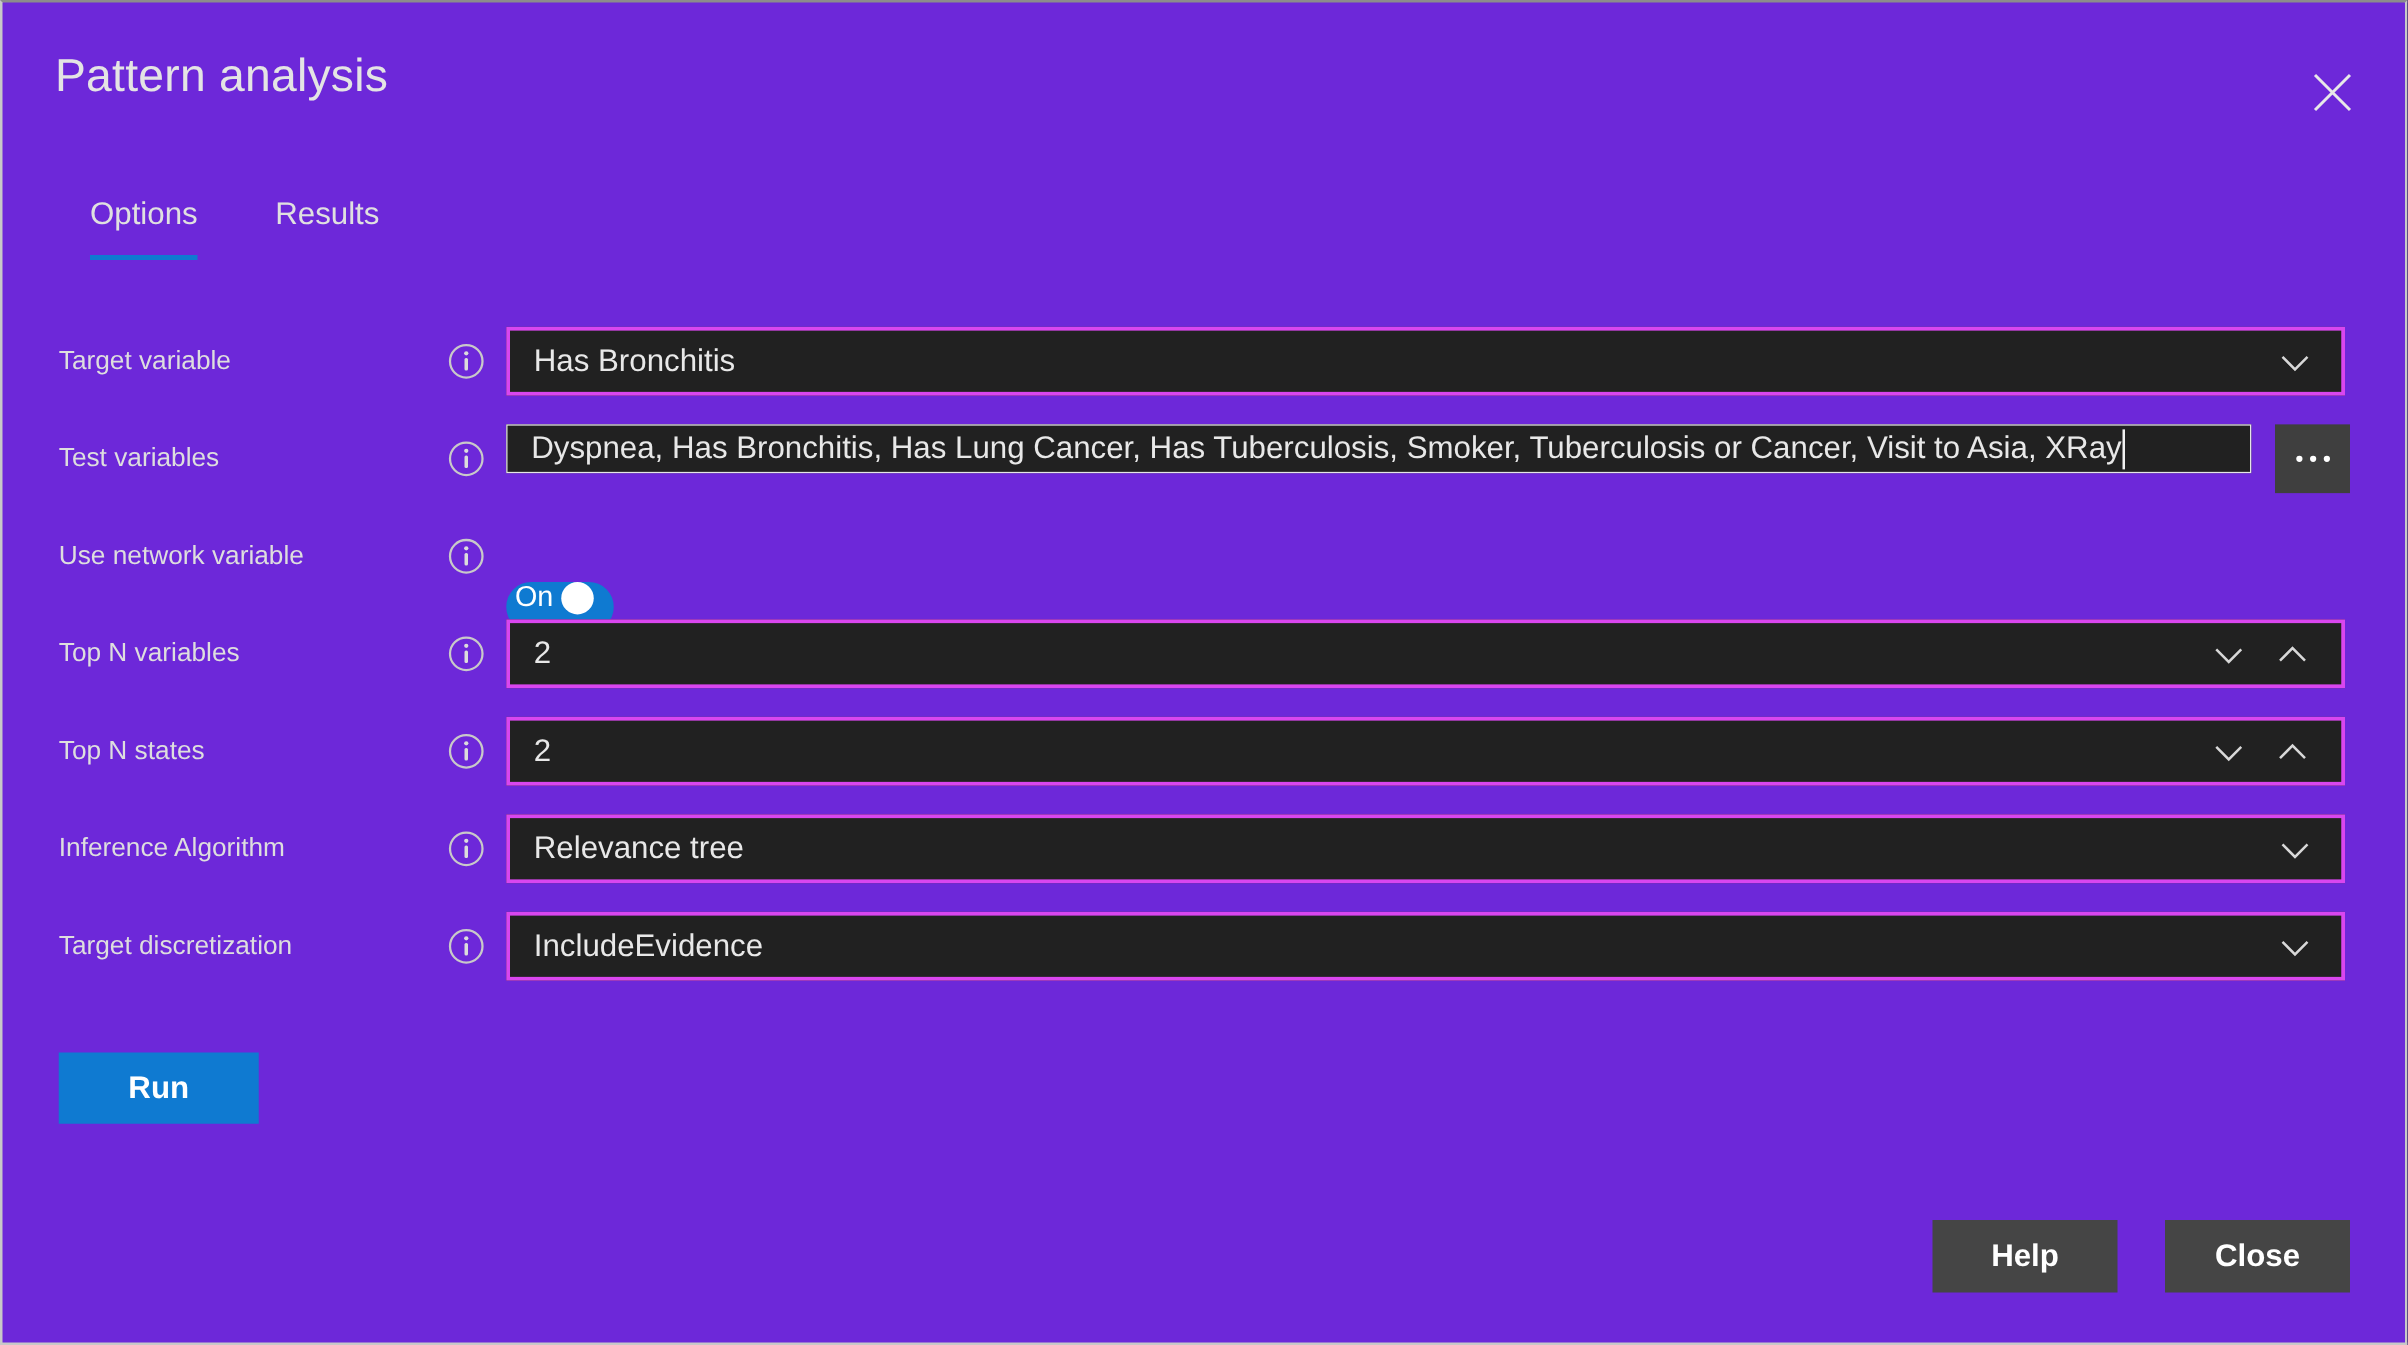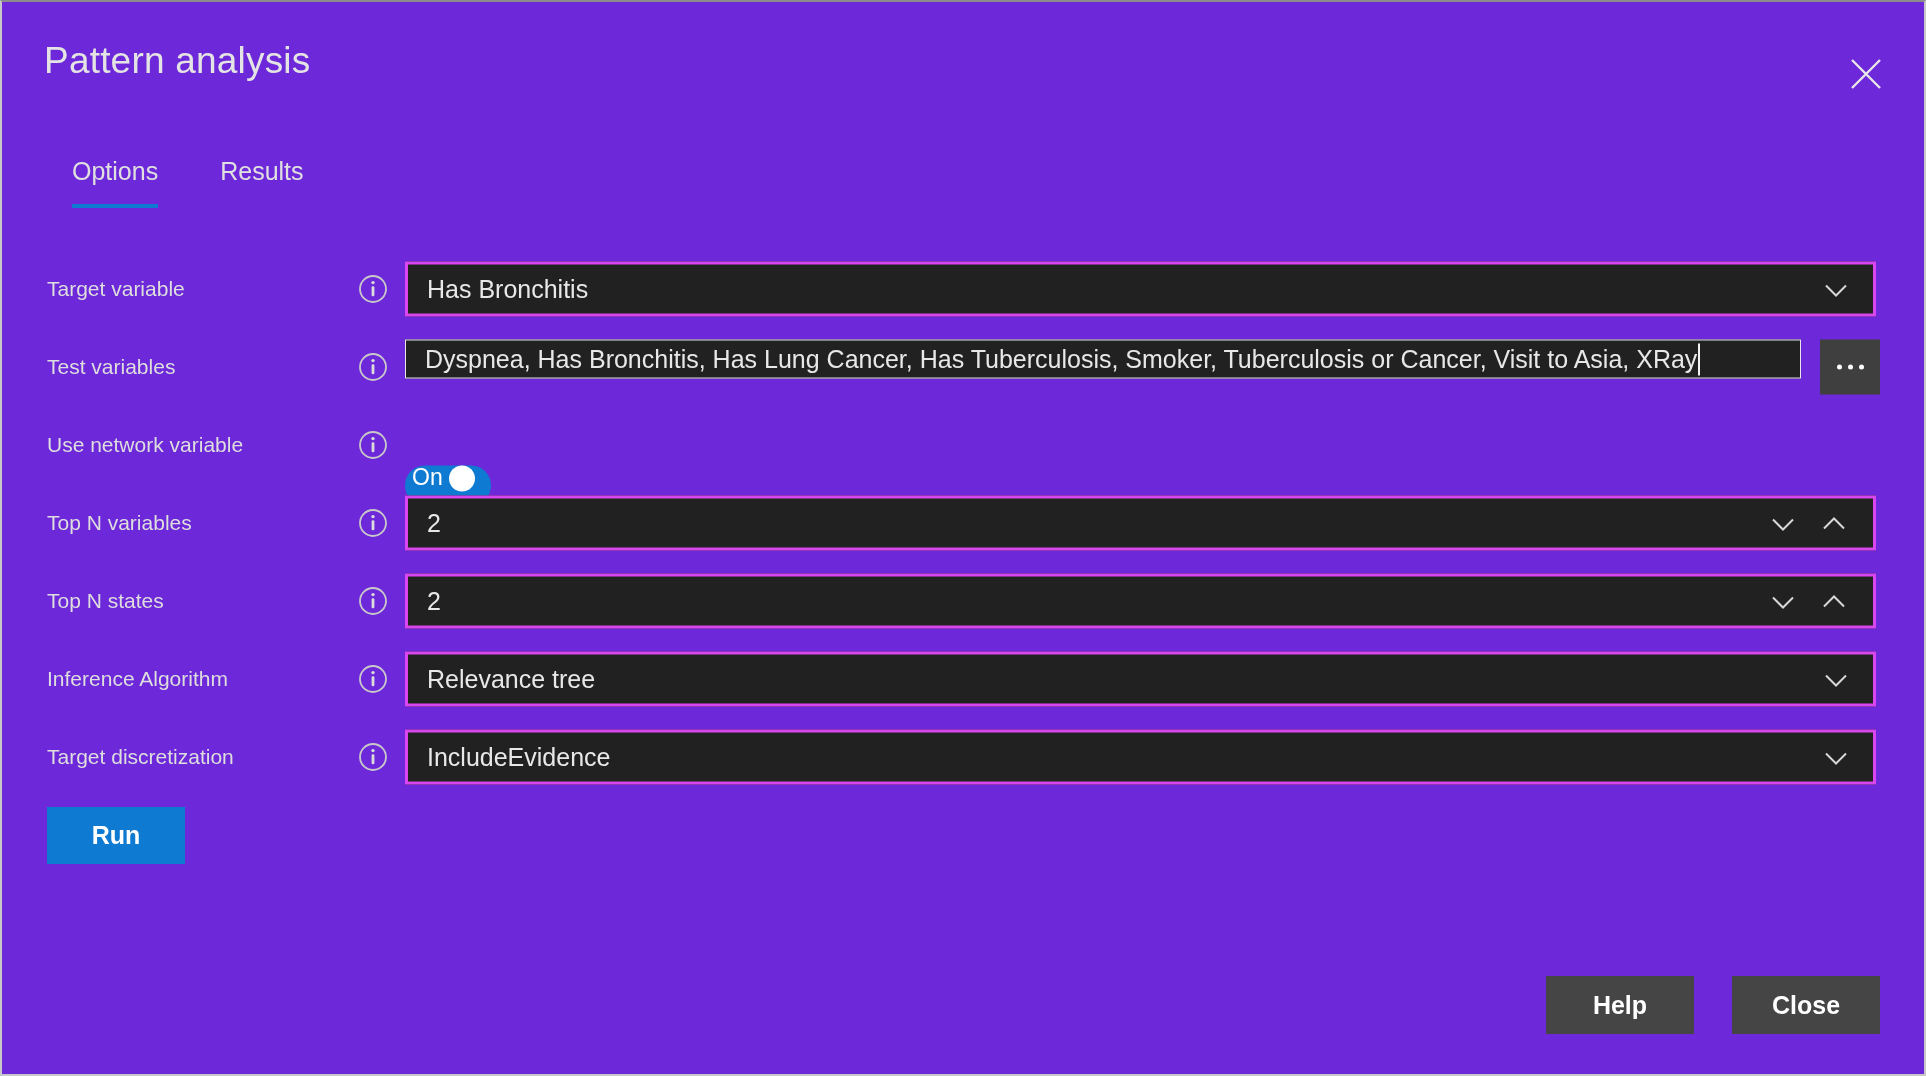--- a/index.html
+++ b/index.html
@@ -215,22 +215,22 @@
   }
   #toggle-knob {
     width: 26px; height: 26px;
     border-radius: 50%;
     background: #ffffff;
   }
 
   
   #run-button {
     position: absolute;
-    left: 45px; top: 805px;
-    width: 138px; height: 57px;
+    left: 45px; top: 840px;
+    width: 160px; height: 57px;
     background: #0f7ad1;
     color: #ffffff;
     border: none;
     font-family: inherit;
     font-size: 25px;
     font-weight: 700;
     cursor: pointer;
   }
 
   

